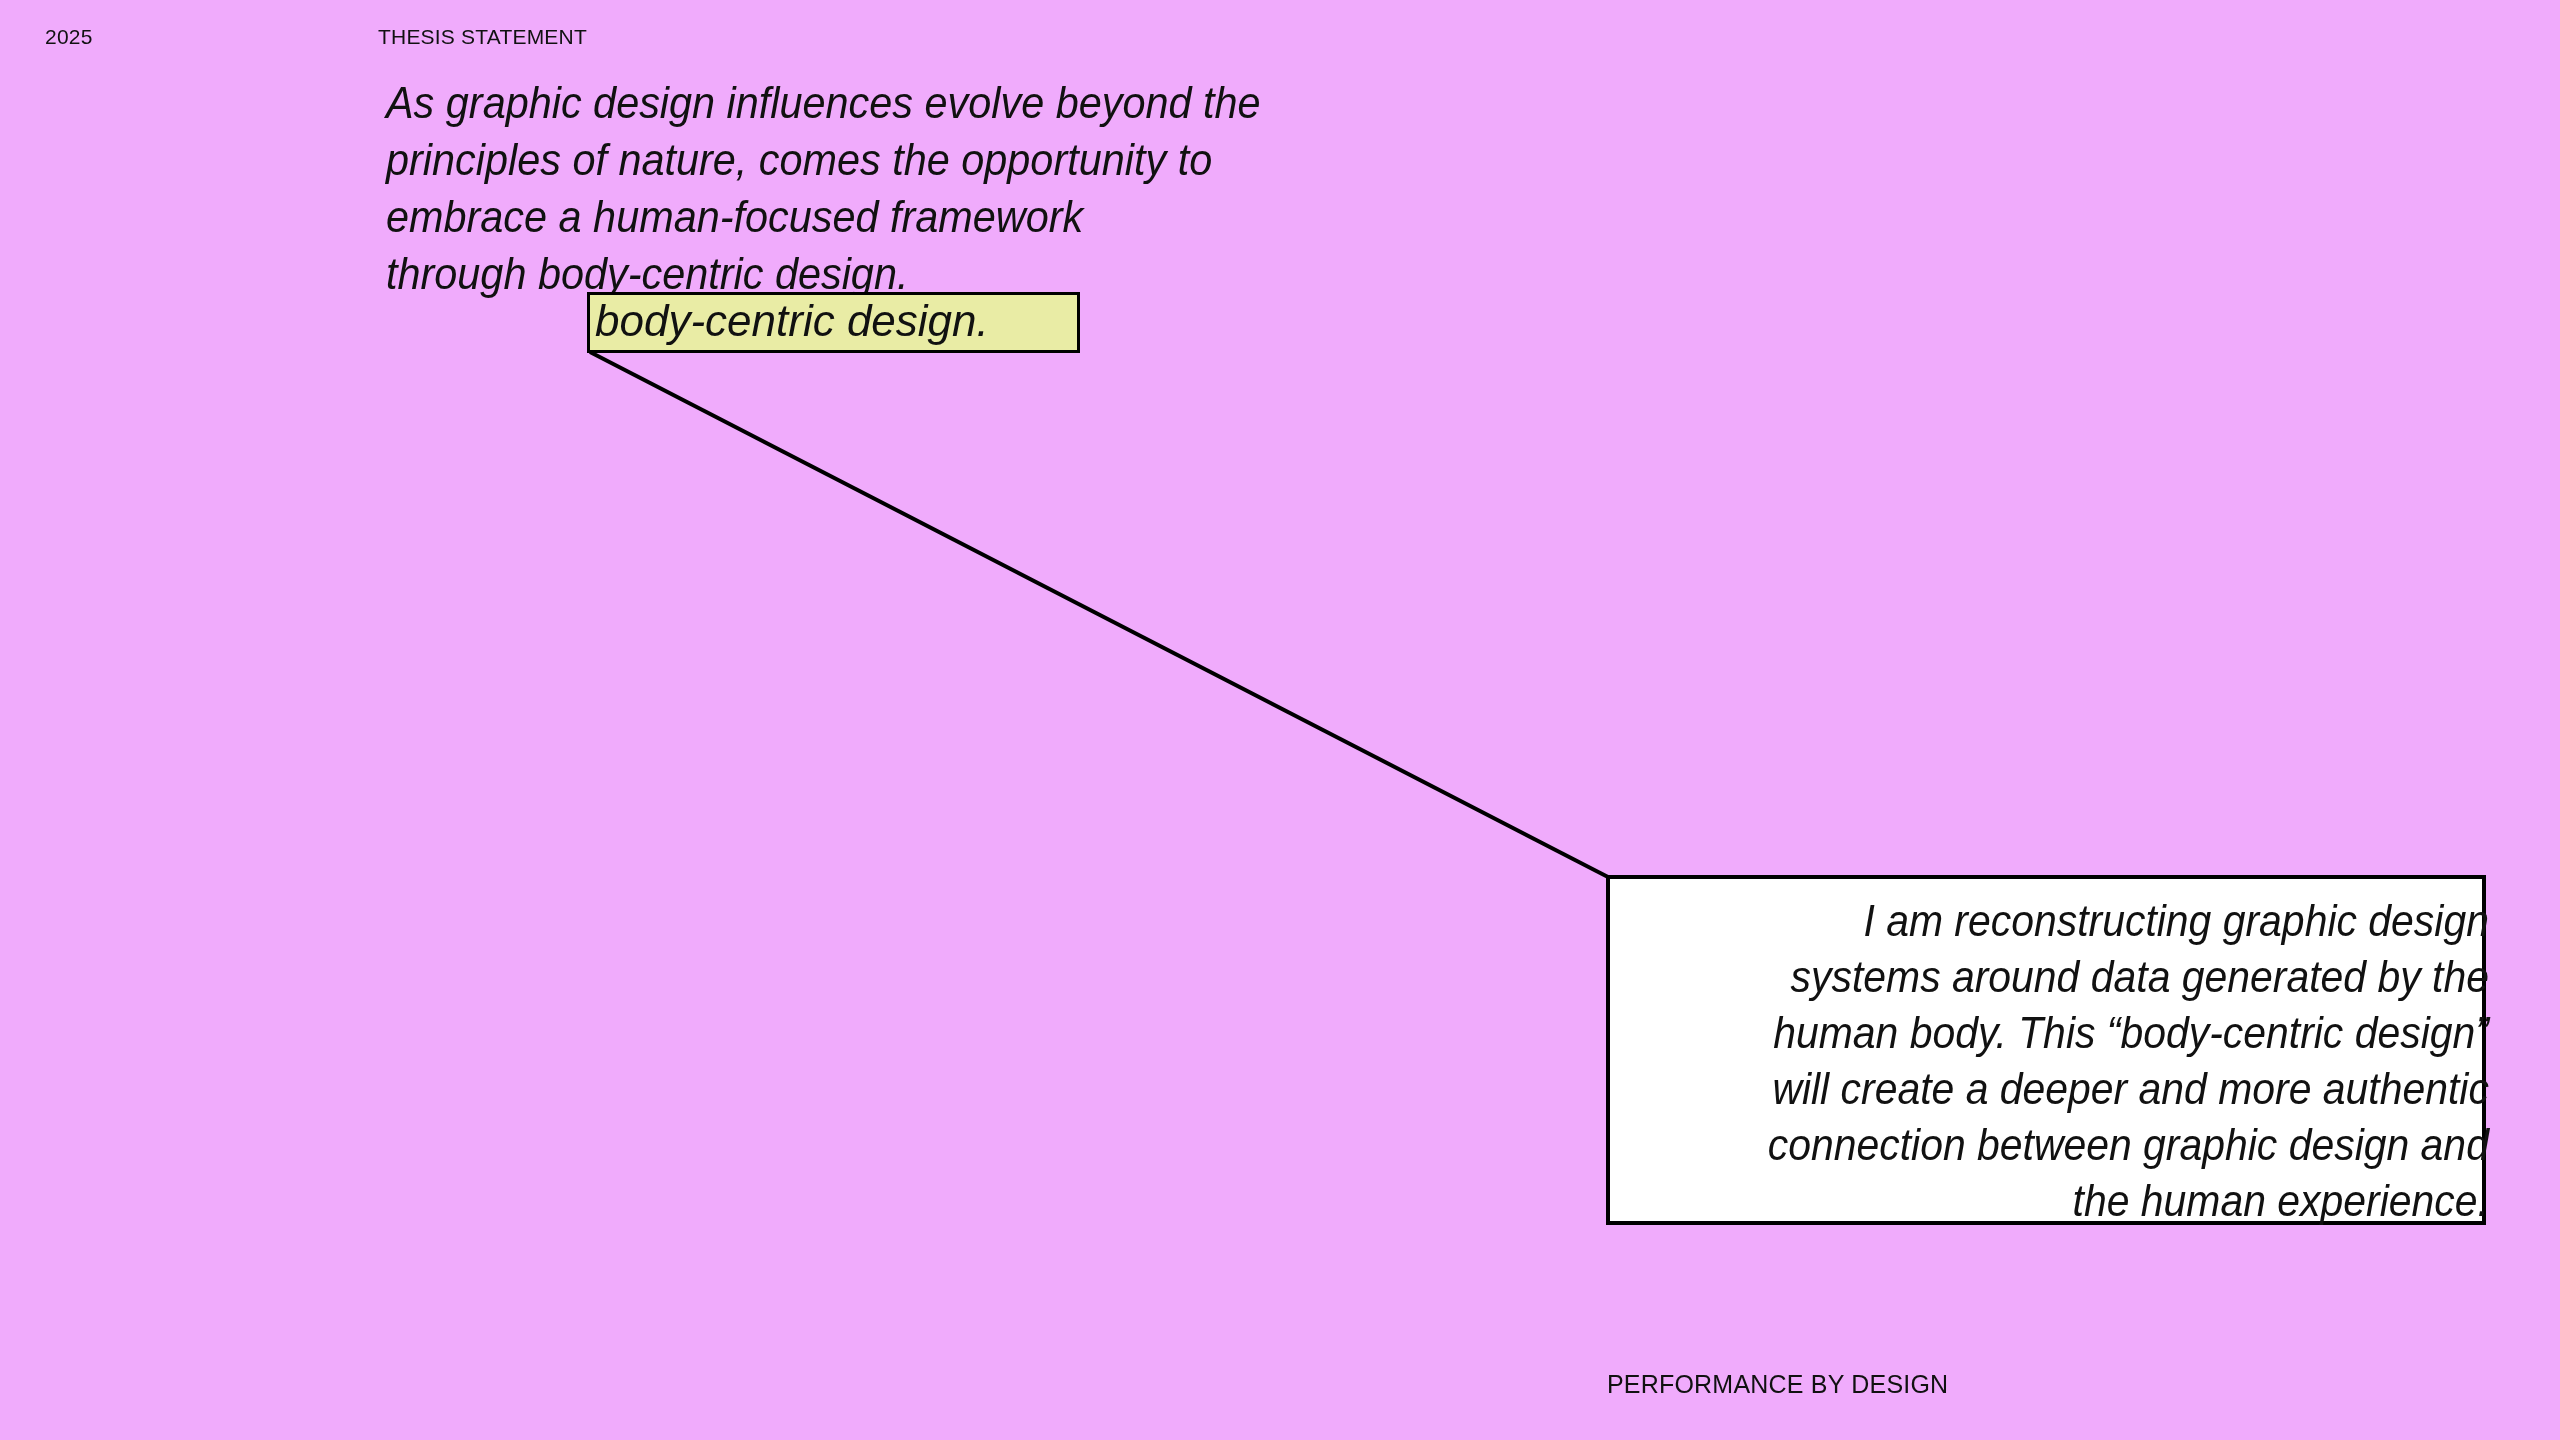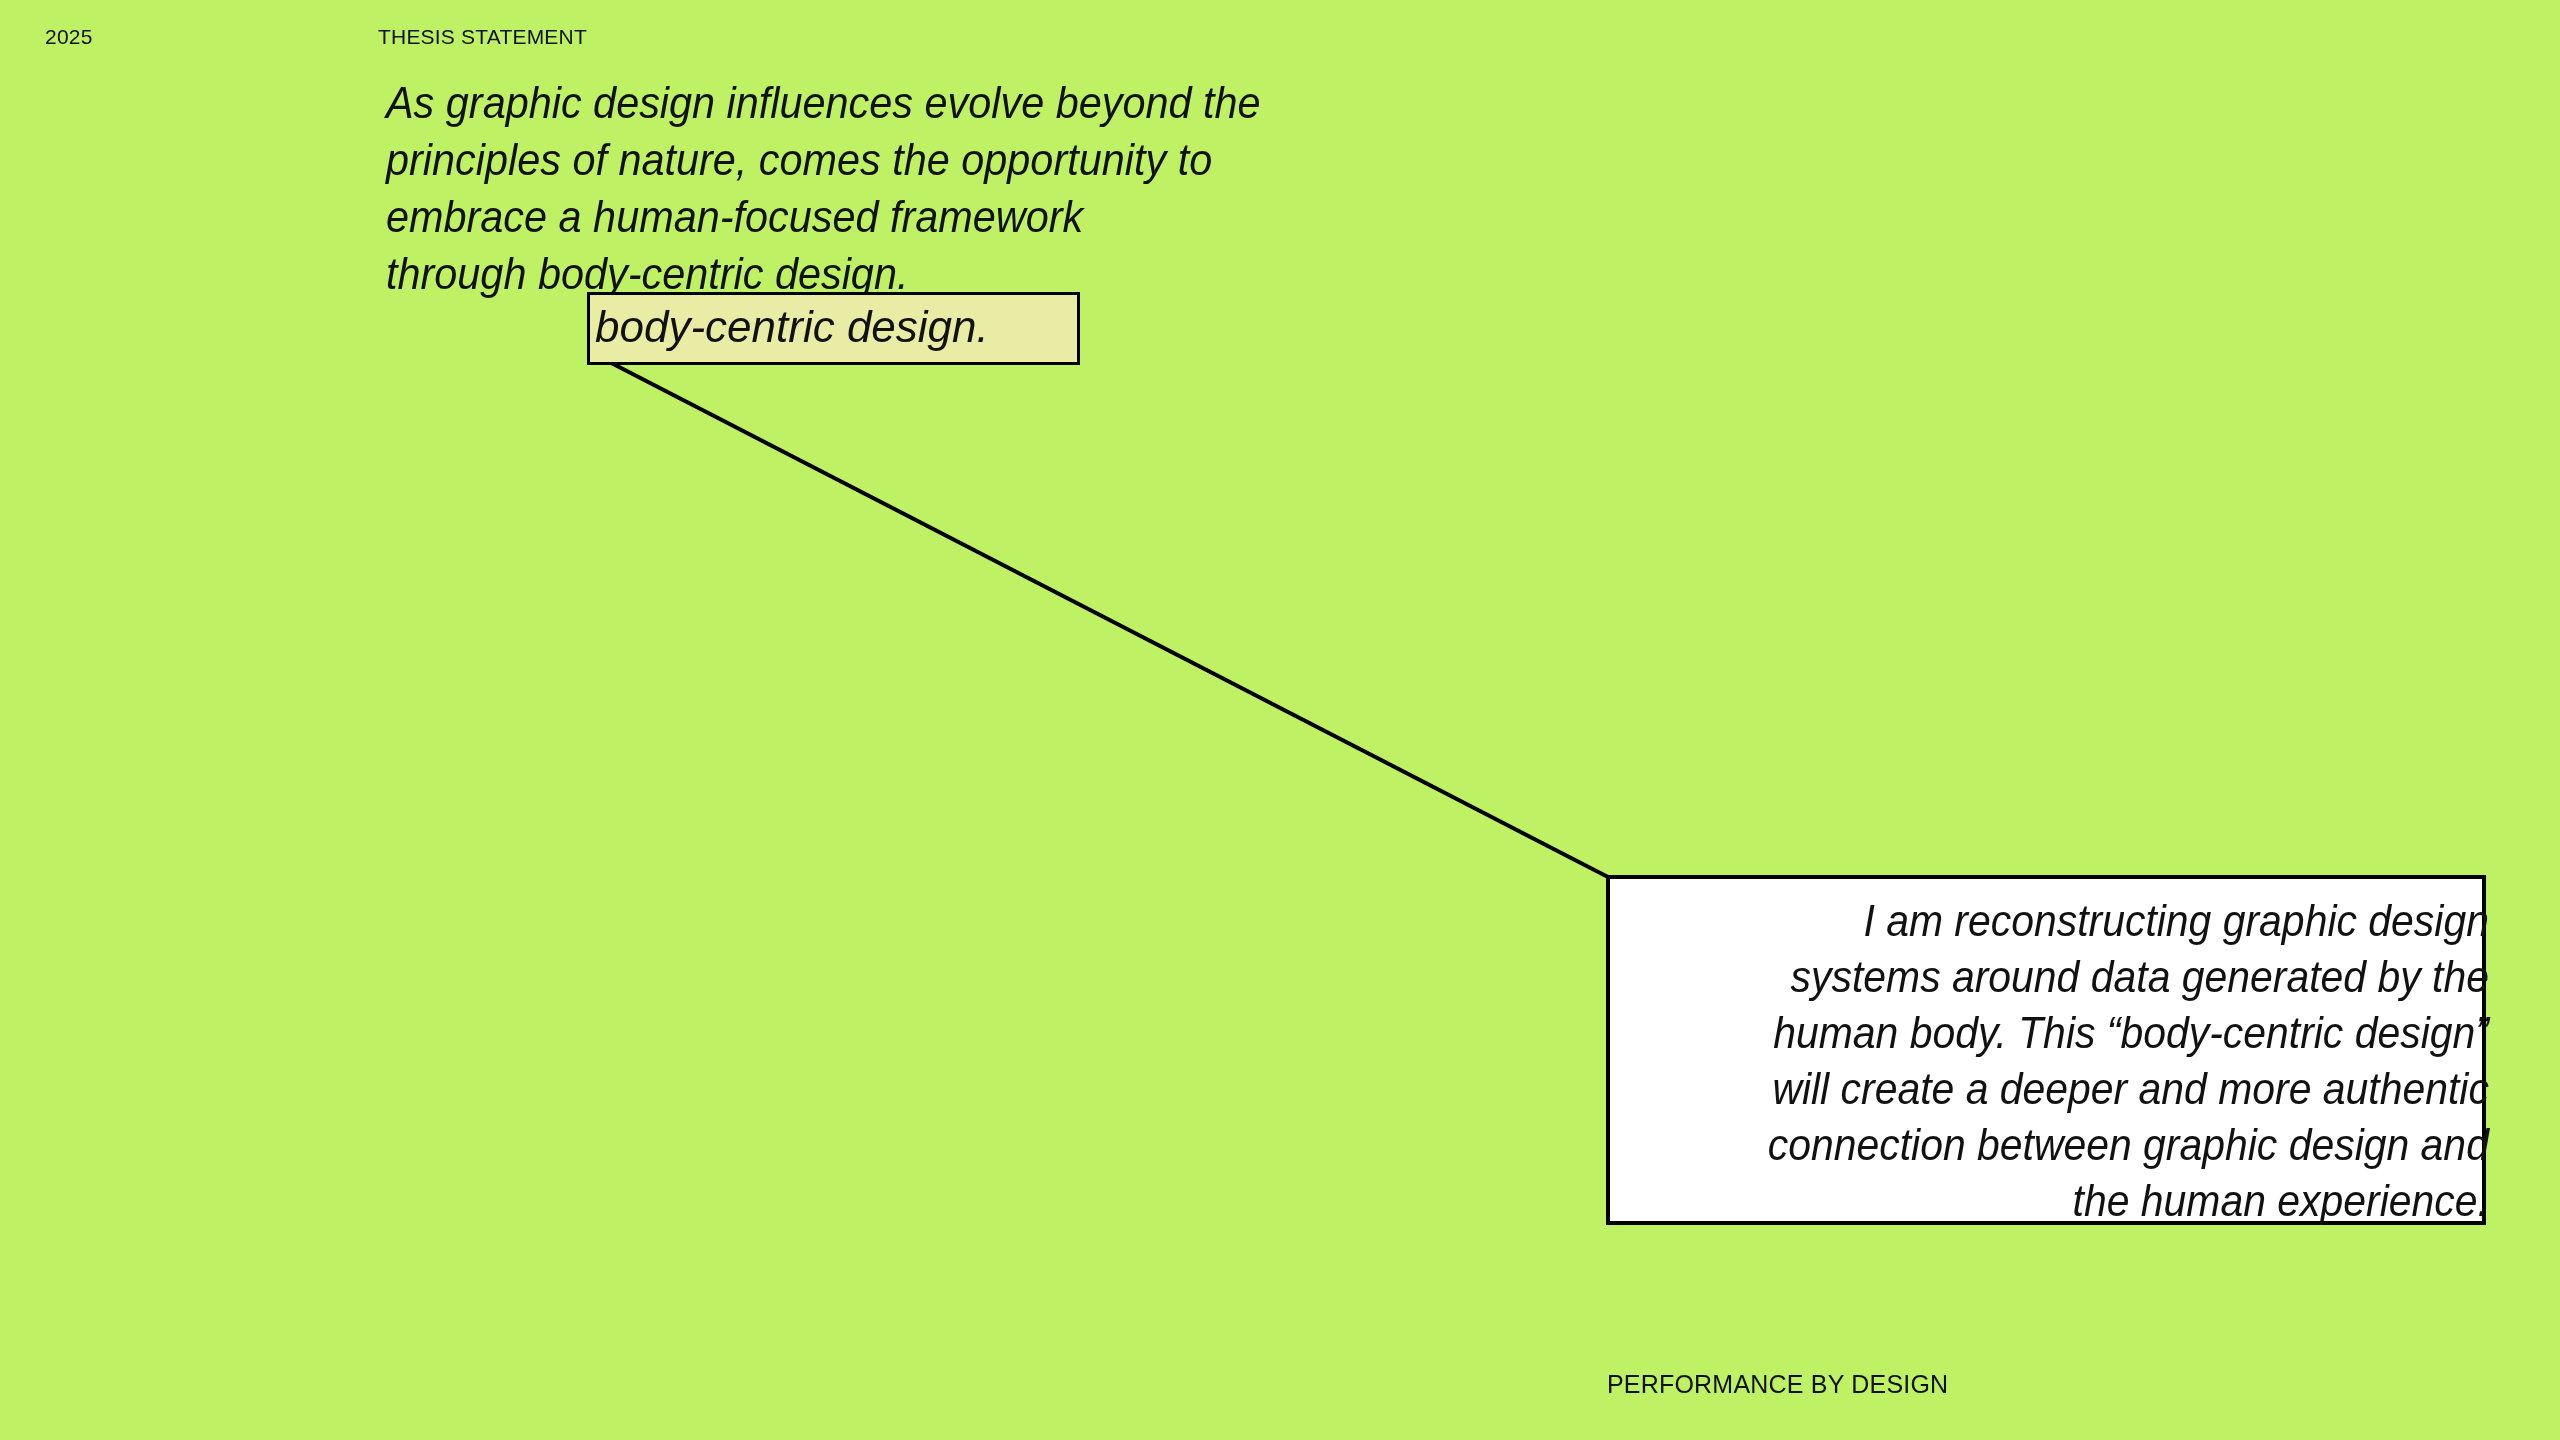--- a/index.html
+++ b/index.html
@@ -8,21 +8,21 @@
     padding: 0;
     background: #d3e5d3;
   }
   body {
     font-family: "Liberation Sans", sans-serif;
   }
   #poster {
     position: relative;
     width: 2560px;
     height: 1440px;
-    background: #bef264;
+    background: #f0abfc;
     overflow: hidden;
   }
 
   
   .hdr {
     position: absolute;
     font-family: "Liberation Sans", sans-serif;
     font-size: 21px;
     font-weight: 400;
     letter-spacing: 0.2px;
@@ -50,21 +50,21 @@
     transform-origin: left top;
   }
   #statement .ln { display: block; white-space: nowrap; }
 
   
   #highlight-box {
     position: absolute;
     left: 587px;
     top: 292px;
     width: 493px;
-    height: 73px;
+    height: 61px;
     box-sizing: border-box;
     background: #e9eca5;
     border: 3px solid #000000;
     display: flex;
     align-items: center;
   }
   #highlight-box .htext {
     font-family: "Liberation Sans", sans-serif;
     font-style: italic;
     font-weight: 400;

